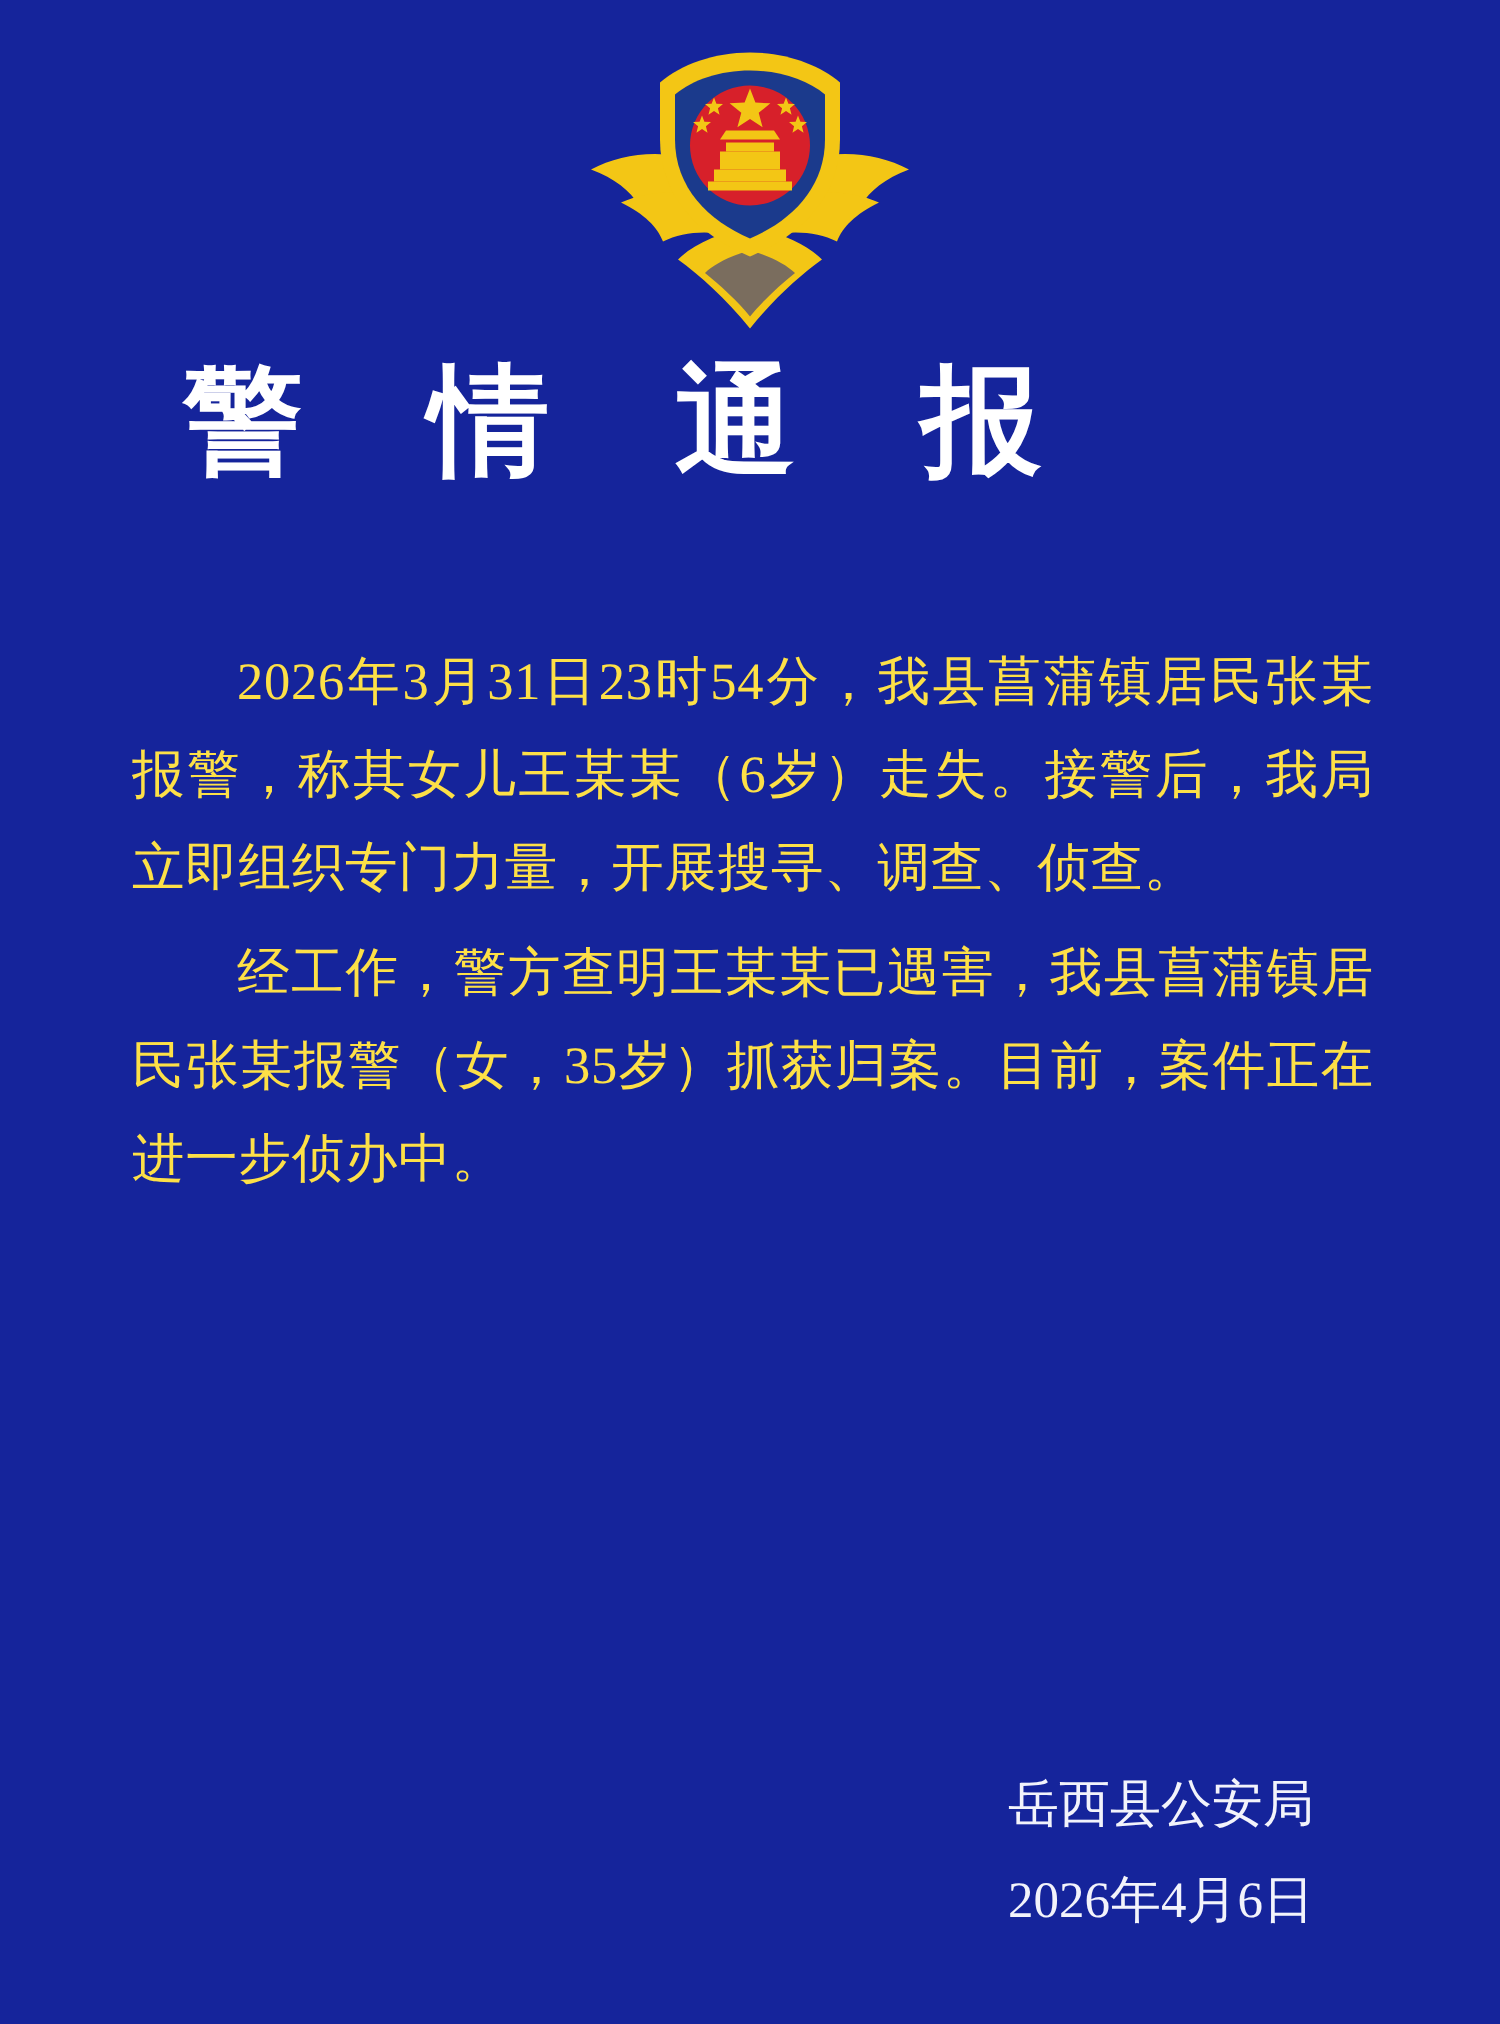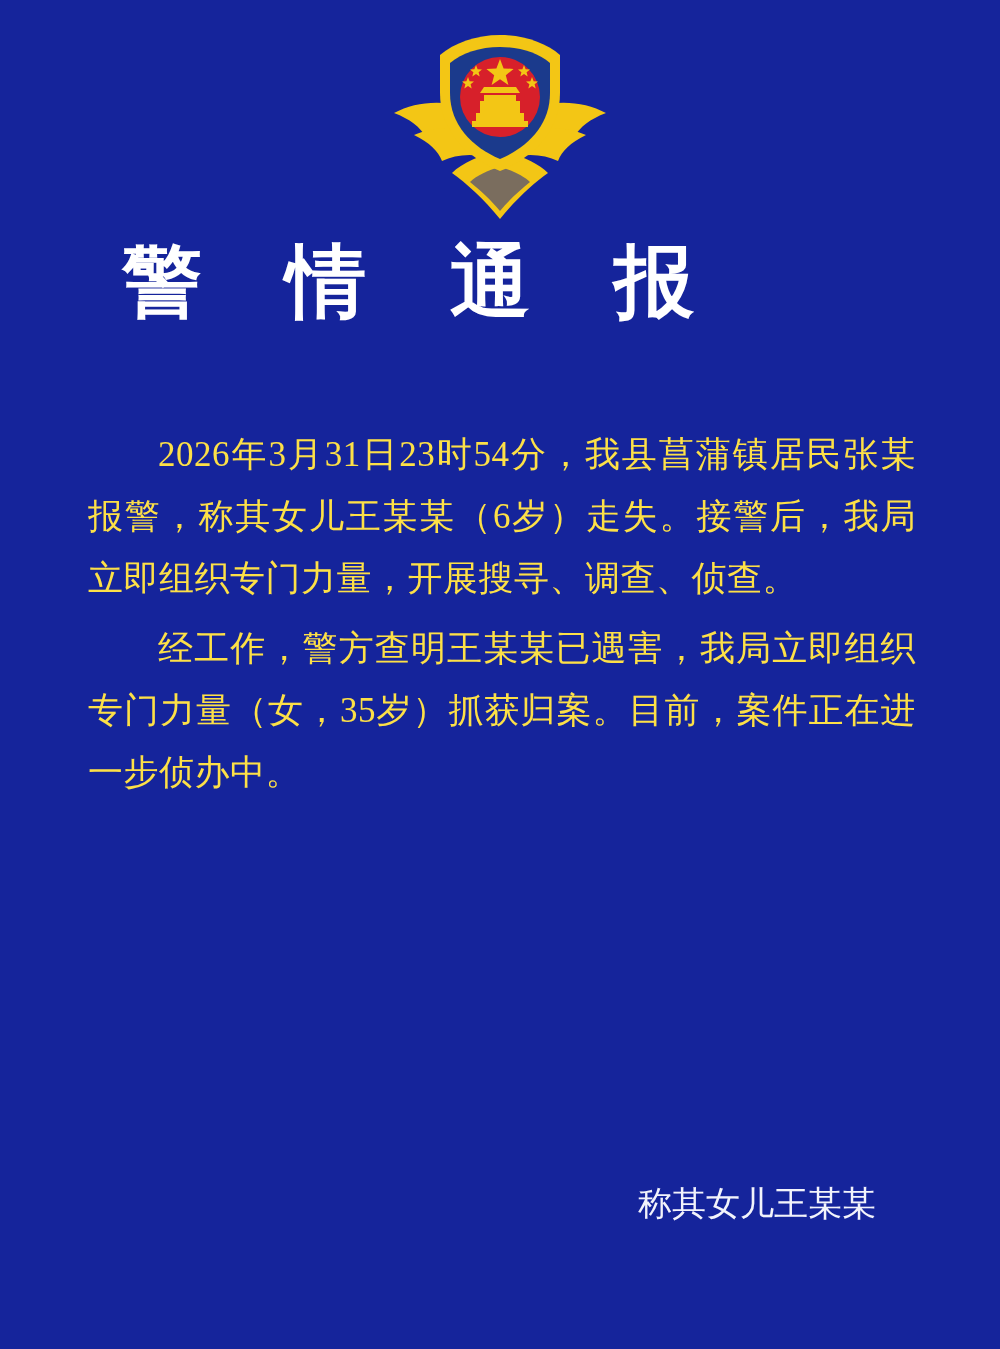--- a/index.html
+++ b/index.html
@@ -135,20 +135,21 @@
           <polygon points="152,50 153.6,54.2 158,54.4 154.6,57.2 155.7,61.5 152,59 148.3,61.5 149.4,57.2 146,54.4 150.4,54.2"></polygon>
         </g>
       </svg>
     </div>
   </div>
 
   <div class="title">警 情 通 报</div>
 
   <div class="body-text">
     <p class="para">2026年3月31日23时54分，我县菖蒲镇居民张某报警，称其女儿王某某（6岁）走失。接警后，我局立即组织专门力量，开展搜寻、调查、侦查。</p>
-    <p class="para">经工作，警方查明王某某已遇害，我局立即组织专门力量（女，35岁）抓获归案。目前，案件正在进一步侦办中。</p>
+    <p class="para">经工作，警方查明王某某已遇害，我县菖蒲镇居民张某报警（女，35岁）抓获归案。目前，案件正在进一步侦办中。</p>
   </div>
 
   <div class="signature">
-    <span class="sig-line">称其女儿王某某</span>
+    <span class="sig-line">岳西县公安局</span>
+    <span class="sig-line">2026年4月6日</span>
   </div>
 
 </div>
 
 </body></html>

